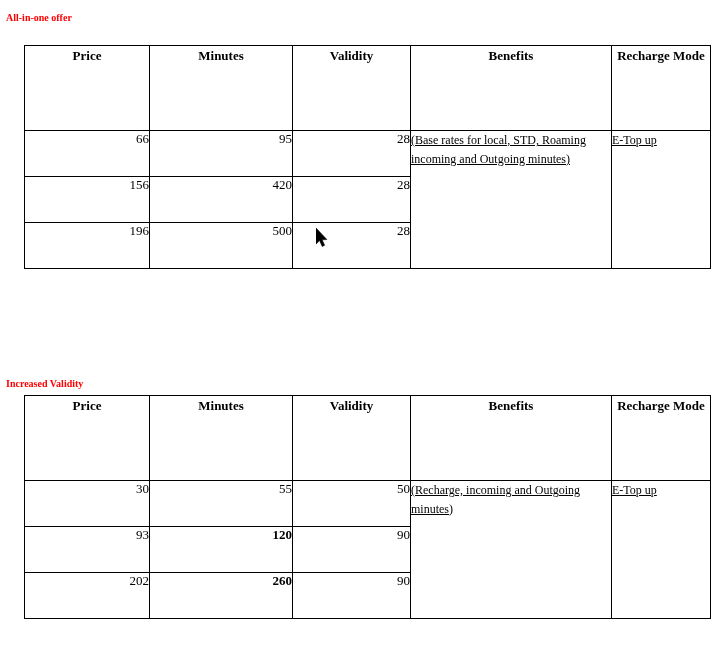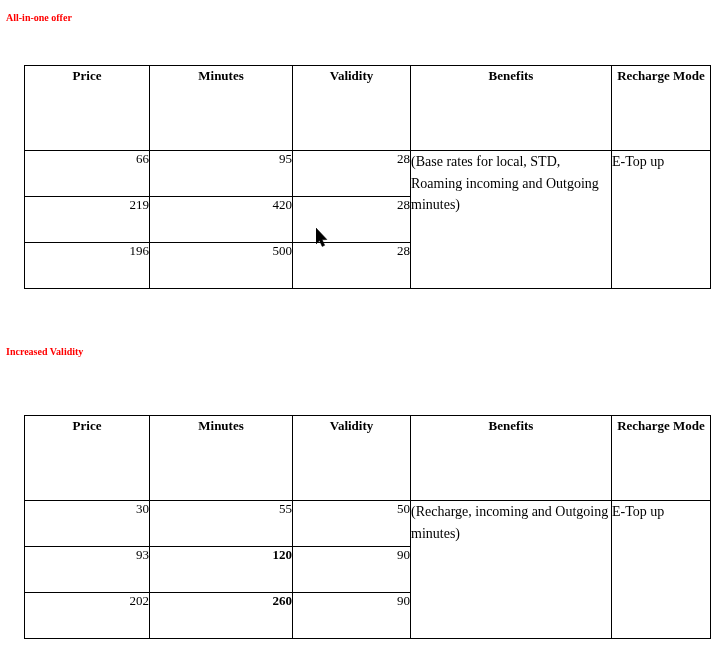--- a/index.html
+++ b/index.html
@@ -22,28 +22,27 @@
     font-family: "Liberation Serif", serif;
   }
   #title-allinone {
     position: absolute;
     left: 6px;
     top: 12px;
   }
   #title-validity {
     position: absolute;
     left: 6px;
-    top: 346px;
+    top: 378px;
   }
   table.offer-table {
     position: absolute;
     border-collapse: collapse;
     table-layout: fixed;
     font-size: 13px;
-    margin-top: 20px;
   }
   #table-allinone {
     left: 24px;
     top: 45px;
     width: 681px;
   }
   #table-validity {
     left: 24px;
     top: 395px;
     width: 681px;
@@ -65,22 +64,23 @@
   }
   td.data-cell {
     text-align: right;
     padding: 12px 8px 0 8px;
     height: 45px;
     font-size: 13px;
   }
   td.benefit-cell,
   td.recharge-cell {
     padding: 12px 8px 0 8px;
-    font-size: 14px;
+    font-size: 12px;
     line-height: 1.55;
+    text-decoration: underline;
   }
   td.recharge-cell {
     text-align: left;
     vertical-align: middle;
     padding: 0 8px;
   }
   td.benefit-cell {
     vertical-align: top;
   }
   .bold-val {
@@ -118,21 +118,21 @@
   </thead>
   <tbody>
     <tr>
       <td class="data-cell col-price">66</td>
       <td class="data-cell col-minutes">95</td>
       <td class="data-cell col-validity">28</td>
       <td class="benefit-cell col-benefits" rowspan="3">(Base rates for local, STD, Roaming incoming and Outgoing minutes)</td>
       <td class="recharge-cell col-recharge" rowspan="3">E-Top up</td>
     </tr>
     <tr>
-      <td class="data-cell col-price">219</td>
+      <td class="data-cell col-price">156</td>
       <td class="data-cell col-minutes">420</td>
       <td class="data-cell col-validity">28</td>
     </tr>
     <tr>
       <td class="data-cell col-price">196</td>
       <td class="data-cell col-minutes">500</td>
       <td class="data-cell col-validity">28</td>
     </tr>
   </tbody>
 </table>

